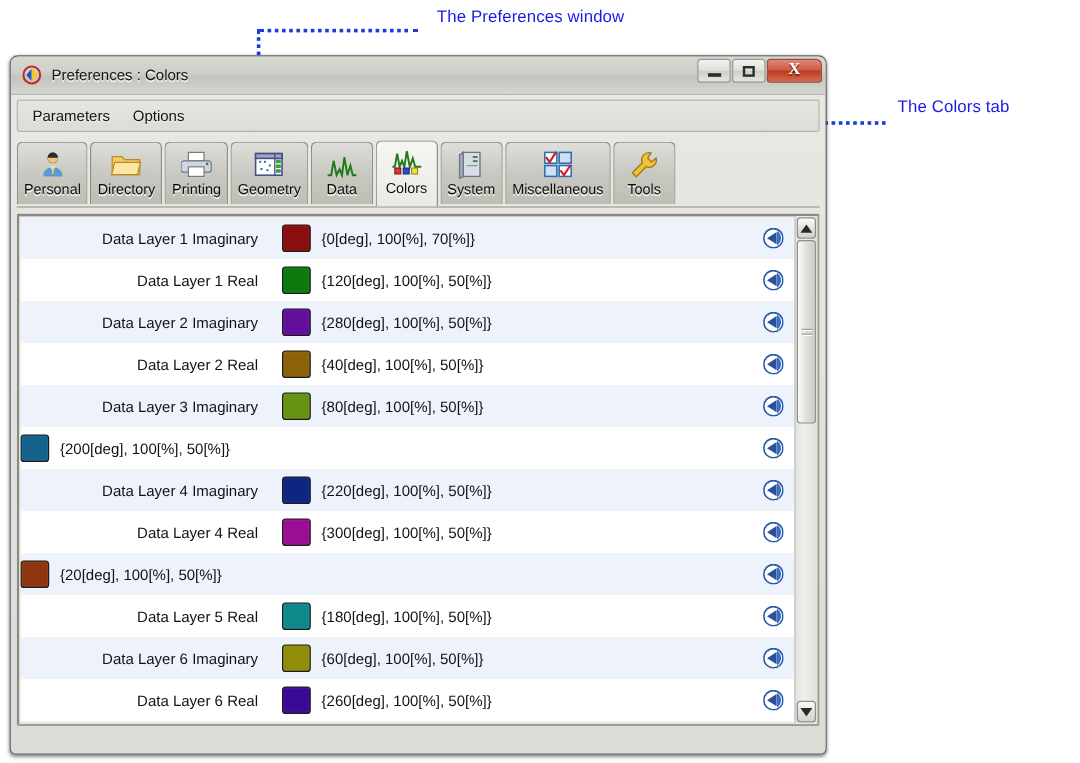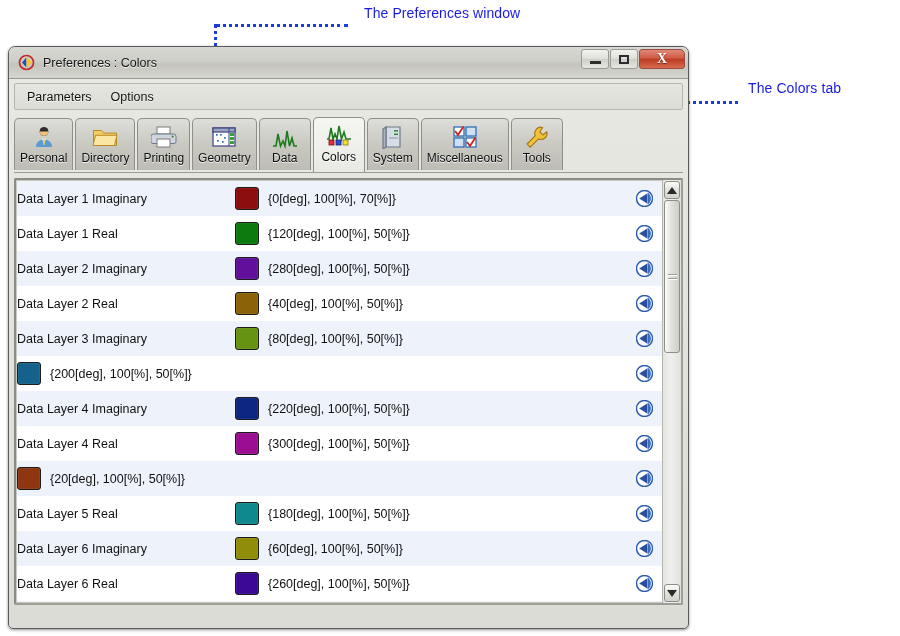--- a/index.html
+++ b/index.html
@@ -180,20 +180,21 @@
   .row {
     display: flex;
     align-items: center;
     height: 35px;
     box-sizing: border-box;
   }
   .row.alt { background: #edf2fb; }
   .row.plain { background: #ffffff; }
   .row-label {
     width: 218px;
+    text-align: right;
     padding-right: 20px;
     font-size: 12.5px;
     color: #111;
     white-space: nowrap;
     box-sizing: border-box;
   }
   .swatch {
     width: 24px; height: 23px;
     border: 1px solid #1c1c1c;
     border-radius: 3px;

